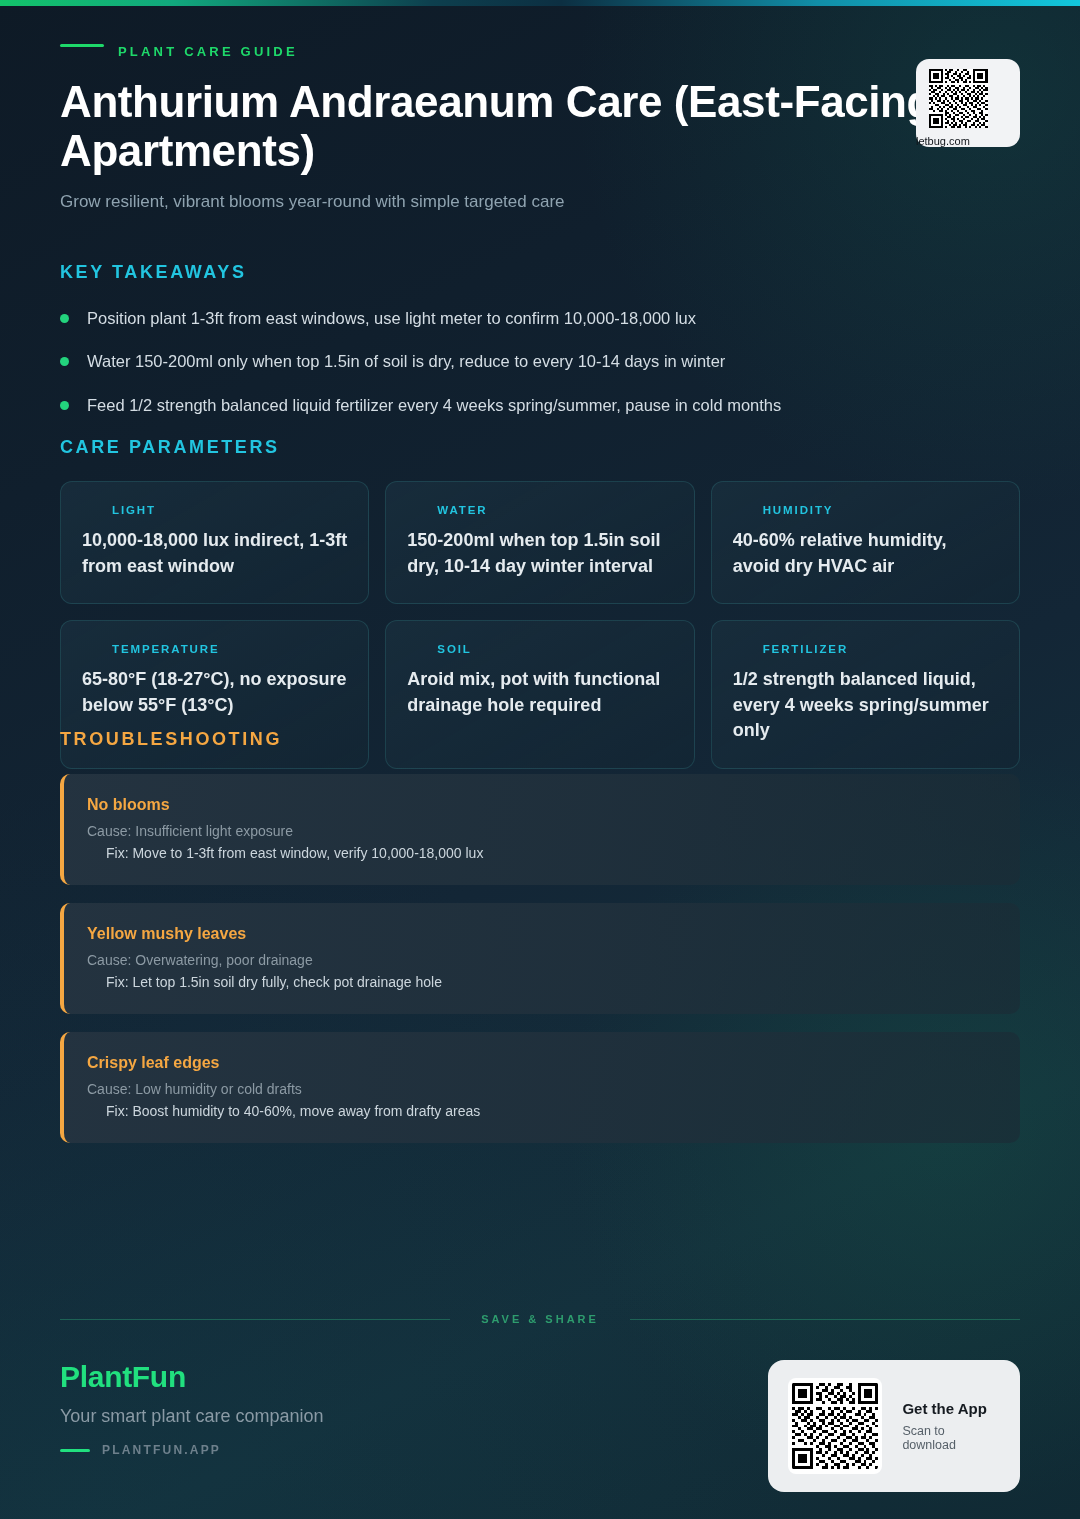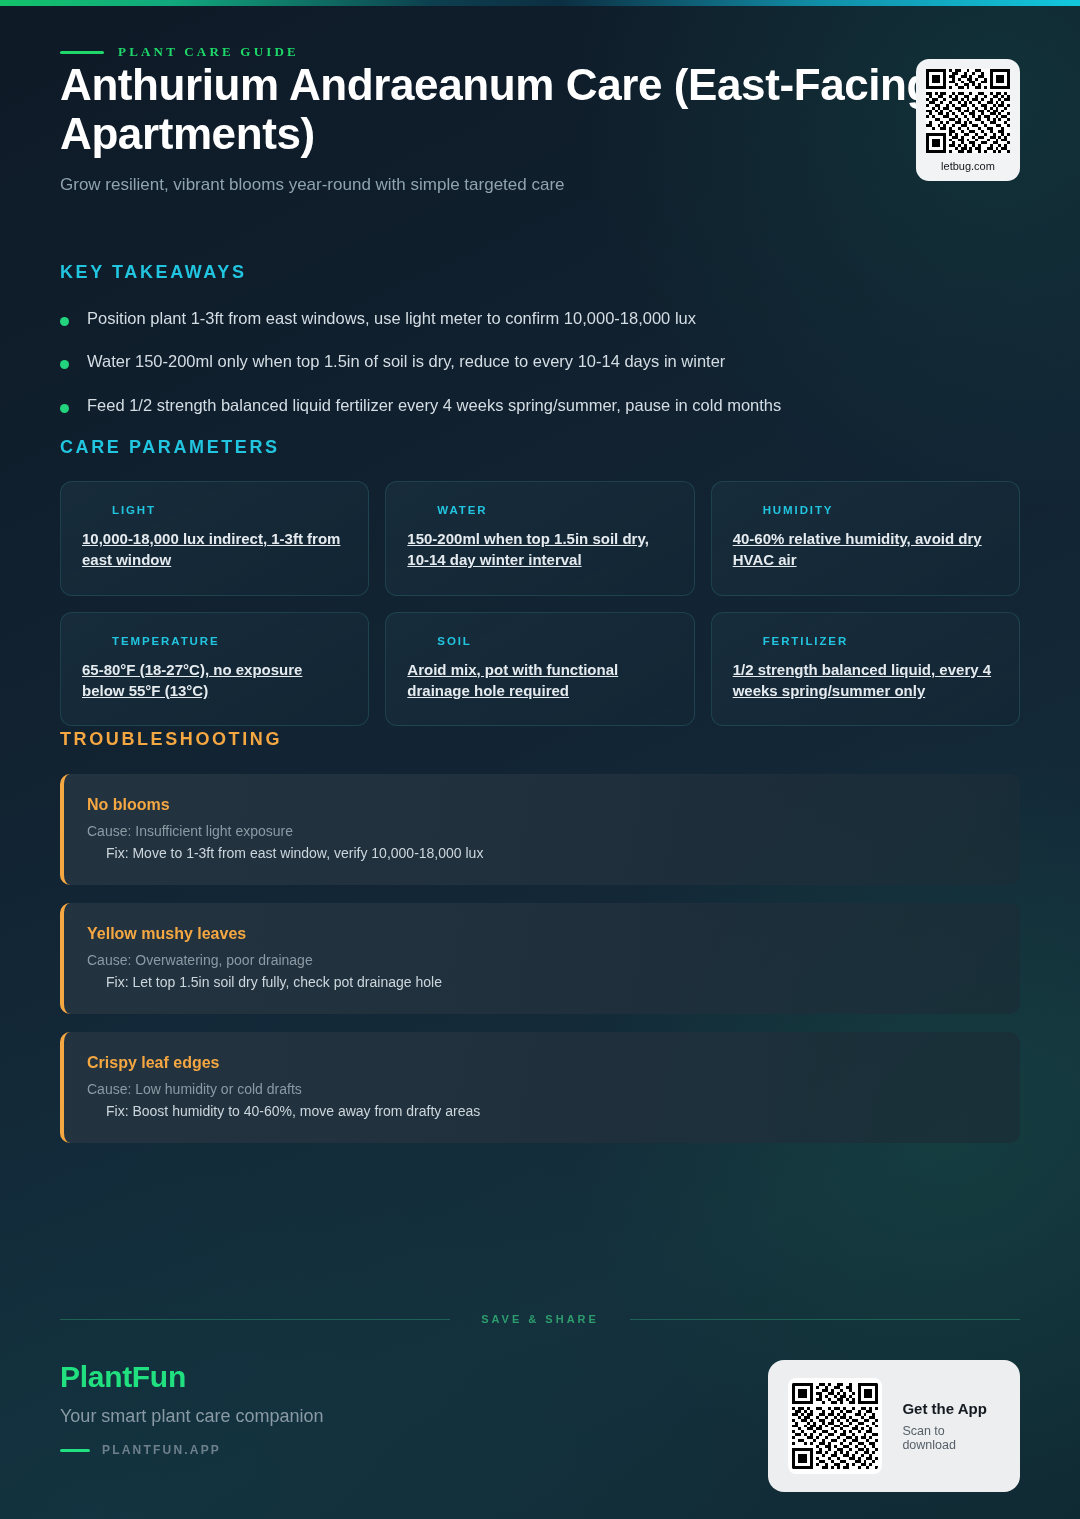--- a/index.html
+++ b/index.html
@@ -33,23 +33,22 @@
   }
 
   
   .header {
     position: absolute;
     top: 44px; left: 60px;
     width: 960px;
   }
   .eyebrow {
     display: flex;
-    align-items: center;
     gap: 14px;
-    font-family: Liberation Serif, serif;
+    margin-bottom: 18px;
   }
   .eyebrow-dash {
     width: 44px; height: 3px;
     background: #1ed96a;
     border-radius: 2px;
   }
   .eyebrow-text {
     color: #1ed96a;
     font-size: 13px;
     font-weight: bold;
@@ -67,26 +66,25 @@
     margin-top: 16px;
     color: #8fa3b0;
     font-size: 17px;
     font-weight: normal;
   }
 
   
   .qr-badge {
     position: absolute;
     top: 59px; right: 60px;
-    width: 104px; height: 122px;
+    width: 104px; height: 88px;
     background: #f2f3f5;
     border-radius: 13px;
     display: flex;
     flex-direction: column;
-    align-items: center;
     justify-content: flex-start;
     padding-top: 10px;
   }
   .qr-badge .qr-img { width: 84px; height: 84px; }
   .qr-badge-label {
     margin-top: 7px;
     font-size: 11px;
     color: #11151a;
     font-weight: normal;
   }
@@ -98,21 +96,21 @@
     letter-spacing: 2.6px;
   }
   .label-cyan  { color: #22c5e0; }
   .label-amber { color: #f5a742; }
 
   
   .takeaways { position: absolute; top: 262px; left: 60px; width: 960px; }
   .takeaway-list { margin-top: 24px; }
   .takeaway {
     display: flex;
-    align-items: center;
+    align-items: flex-start;
     gap: 18px;
     margin-bottom: 21px;
   }
   .dot {
     flex: 0 0 auto;
     width: 9px; height: 9px;
     border-radius: 50%;
     background: #23d37d;
     margin-top: 7px;
   }
@@ -140,24 +138,23 @@
   .care-card-label {
     color: #22c5e0;
     font-size: 11.5px;
     font-weight: bold;
     letter-spacing: 1.9px;
     margin-bottom: 12px;
     padding-left: 30px;
   }
   .care-card-value {
     color: #e5ebef;
-    font-size: 15px;
+    font-size: 18px;
     font-weight: bold;
     line-height: 1.42;
-    text-decoration: underline;
   }
 
   
   .trouble { position: absolute; top: 729px; left: 60px; width: 960px; }
   .trouble-list { margin-top: 24px; }
   .trouble-card {
     position: relative;
     background: linear-gradient(100deg, rgba(36,51,64,0.98) 0%, rgba(32,48,60,0.92) 55%, rgba(26,44,54,0.72) 100%);
     border-radius: 10px;
     border-left: 4px solid #f5a742;

